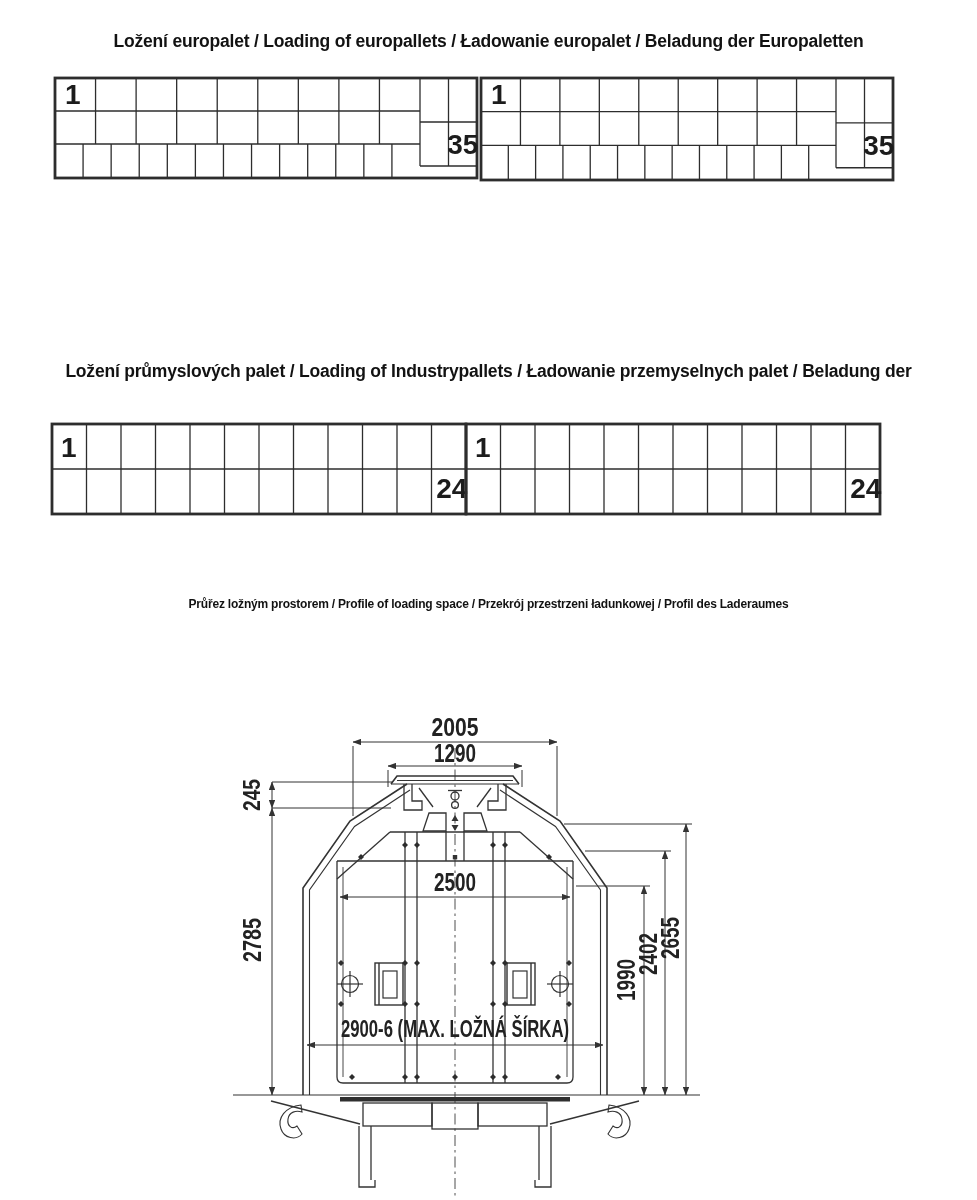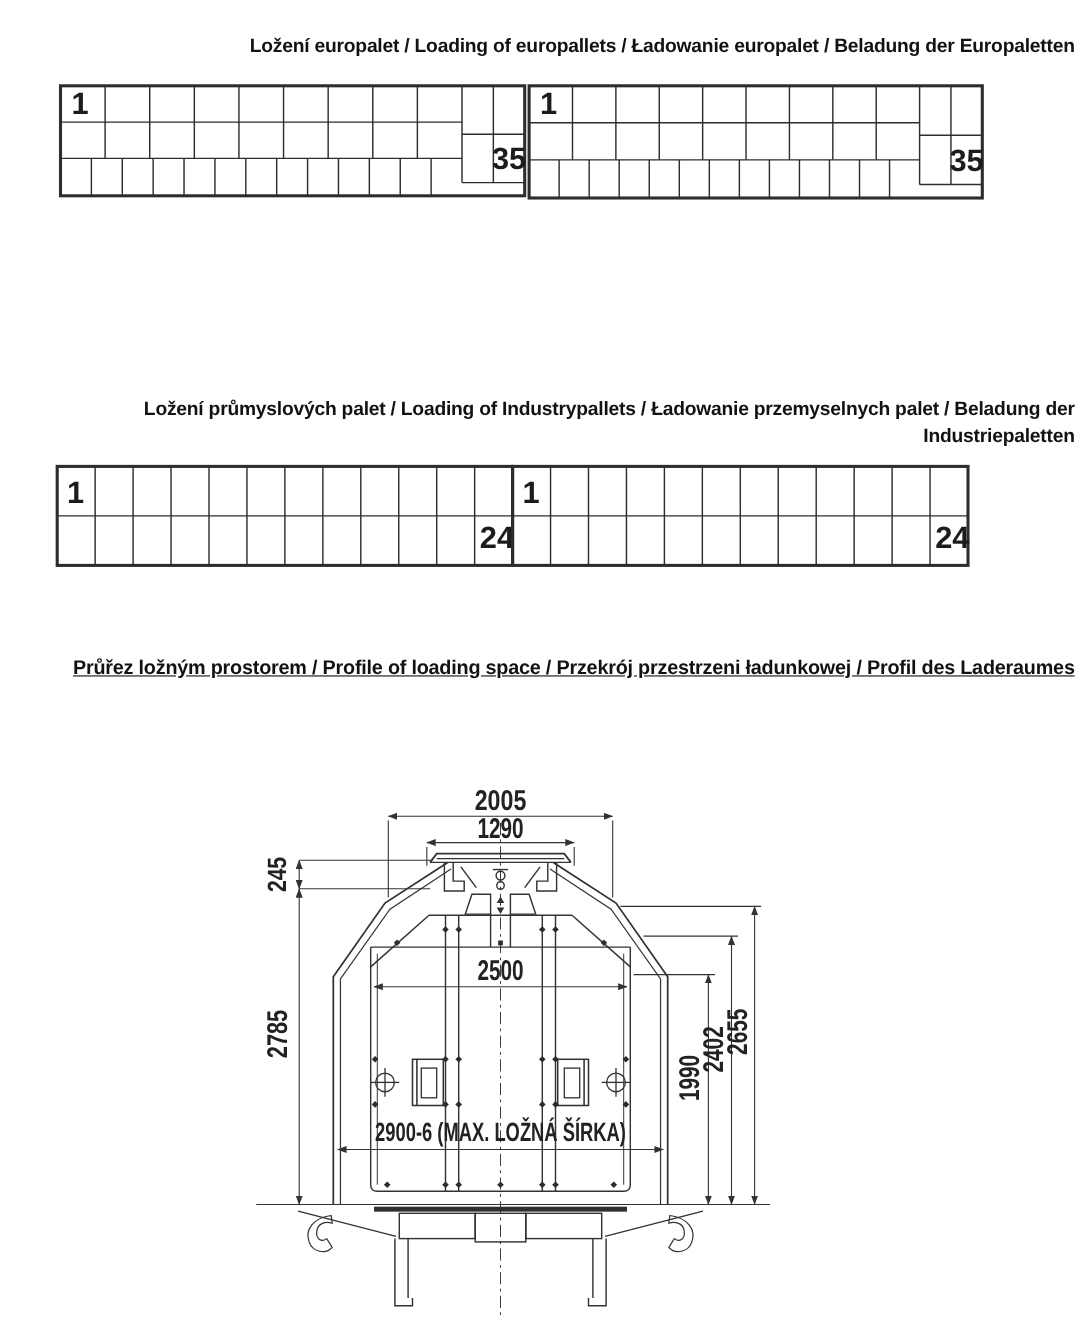--- a/index.html
+++ b/index.html
@@ -1,22 +1,22 @@
 <!DOCTYPE html>
 <html><head>
 <meta charset="utf-8">
 <style>
   html,body{margin:0;padding:0;background:#ffffff;}
   body{width:977px;height:1200px;position:relative;overflow:hidden;
        font-family:"Liberation Sans",sans-serif;}
-  .title{position:absolute;left:0;right:0;text-align:right;font-weight:bold;
+  .title{position:absolute;left:0;right:0;text-align:center;font-weight:bold;
          color:#121212;letter-spacing:-0.2px;}
   #t1{top:31px;font-size:17.5px;}
   #t2{top:359px;font-size:17.5px;line-height:25px;}
-  #t3{top:597px;font-size:18px;text-decoration:underline;}
+  #t3{top:597px;font-size:12px;}
   svg{position:absolute;}
   svg text{fill:#1c1c1c;font-family:"Liberation Sans",sans-serif;font-weight:bold;}
   #svg-euro{left:40px;top:60px;width:870px;height:135px;}
   #svg-ind{left:40px;top:415px;width:850px;height:105px;}
   #svg-profile{left:215px;top:685px;width:510px;height:515px;}
   .dimtxt{fill:#222;}
 </style>
 </head>
 <body>
 
@@ -98,21 +98,20 @@
       <line x1="864.5" y1="78" x2="864.5" y2="167.76" stroke="#2d2d2d" stroke-width="1.3"></line>
       <line x1="836" y1="122.88" x2="893" y2="122.88" stroke="#2d2d2d" stroke-width="1.3"></line>
       <line x1="836" y1="167.76" x2="893" y2="167.76" stroke="#2d2d2d" stroke-width="1.3"></line>
       <text x="491" y="104" font-size="28" text-anchor="start">1</text>
       <text x="878.75" y="155.32" font-size="28" text-anchor="middle">35</text>
     </g>
 </svg>
 
 <div class="title" id="t2">
   <div>Ložení  průmyslových palet / Loading  of Industrypallets / Ładowanie przemyselnych palet / Beladung der</div>
-  <div>Industriepaletten</div>
 </div>
 
 <svg id="svg-ind" viewBox="40 415 850 105">
   <g id="ind-left">
       <rect x="52" y="424" width="414" height="90" fill="none" stroke="#2d2d2d" stroke-width="2.8"></rect>
       <line x1="52" y1="469" x2="466" y2="469" stroke="#2d2d2d" stroke-width="1.3"></line>
       <line x1="86.5" y1="424" x2="86.5" y2="514" stroke="#2d2d2d" stroke-width="1.3"></line>
       <line x1="121" y1="424" x2="121" y2="514" stroke="#2d2d2d" stroke-width="1.3"></line>
       <line x1="155.5" y1="424" x2="155.5" y2="514" stroke="#2d2d2d" stroke-width="1.3"></line>
       <line x1="190" y1="424" x2="190" y2="514" stroke="#2d2d2d" stroke-width="1.3"></line>

